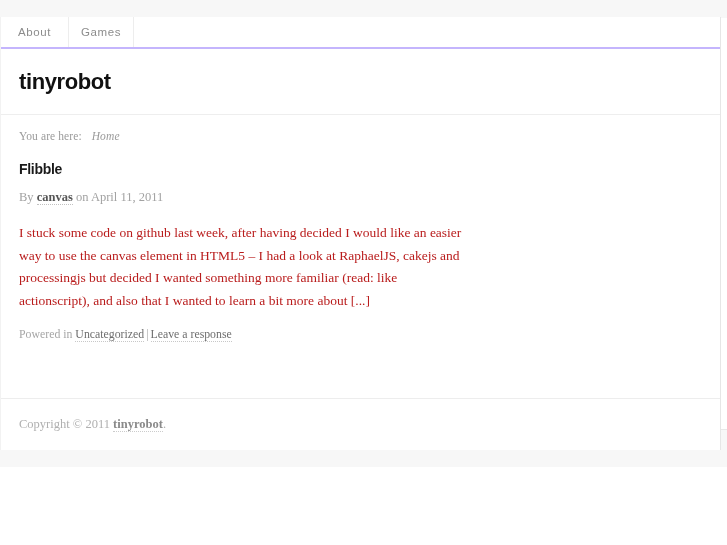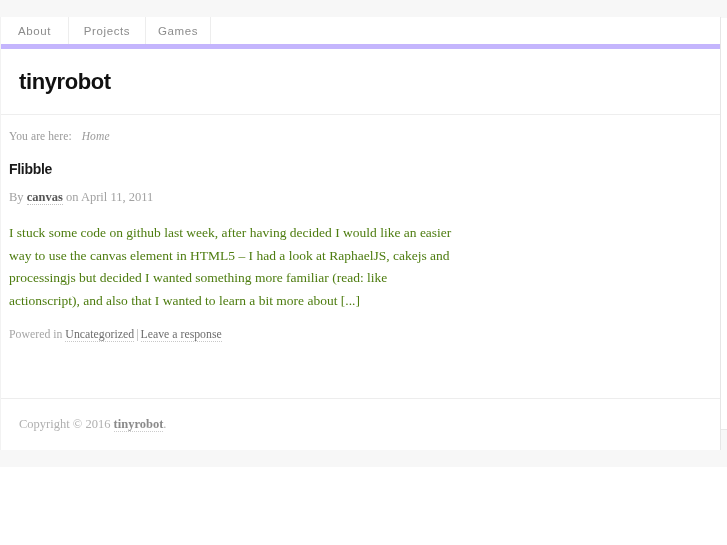--- a/index.html
+++ b/index.html
@@ -54,21 +54,21 @@
     border-left: 1px solid #f2f2f2;
     box-sizing: border-box;
   }
 
   
   .nav {
     display: flex;
     align-items: stretch;
     height: 32px;
     background: #ffffff;
-    border-bottom: 5px solid #c4b5fd;
+    border-bottom: 2px solid #c4b5fd;
     box-sizing: border-box;
   }
   .nav-item {
     display: flex;
     align-items: center;
     justify-content: center;
     height: 100%;
     box-sizing: border-box;
     border-right: 1px solid #ededed;
     font-family: "Liberation Sans", sans-serif;
@@ -103,21 +103,21 @@
     font-size: 22px;
     font-weight: bold;
     letter-spacing: -0.4px;
     color: #111111;
     margin: 0;
     cursor: pointer;
   }
 
   
   .content {
-    padding: 0 8px;
+    padding: 0 18px;
     box-sizing: border-box;
     background: #ffffff;
     min-height: 246px;
   }
 
   .breadcrumb {
     padding-top: 15px;
     font-size: 11.5px;
     color: #9a9a9a;
     letter-spacing: 0.1px;
@@ -148,21 +148,21 @@
     color: #555555;
     font-weight: bold;
     border-bottom: 1px dotted #c2c2c2;
     cursor: pointer;
   }
 
   .post-excerpt {
     margin-top: 17px;
     font-size: 13.5px;
     line-height: 22.5px;
-    color: #4d7c0f;
+    color: #b91c1c;
     max-width: 448px;
   }
 
   .post-footer {
     margin-top: 15px;
     font-size: 11.8px;
     color: #a6a6a6;
   }
   .post-footer .tax-link {
     color: #6e6e6e;
@@ -201,23 +201,20 @@
 <div class="page-wrap">
 
   <div class="top-strip"></div>
   <div class="bottom-strip"></div>
 
   <div class="site">
 
     <nav class="nav">
       <div class="nav-item w-about">
         <span>About</span>
-      </div>
-      <div class="nav-item w-projects">
-        <span>Projects</span>
       </div>
       <div class="nav-item w-games">
         <span>Games</span>
       </div>
       <div class="nav-filler"></div>
     </nav>
 
     <header class="branding">
       <h1 class="site-title">tinyrobot</h1>
     </header>
@@ -246,19 +243,19 @@
           <span>Powered in</span>
           <span class="tax-link">Uncategorized</span><span class="sep">|</span><span class="tax-link">Leave a response</span>
         </div>
 
       </article>
 
     </main>
 
     <footer class="site-footer">
       <div>
-        <span>Copyright © 2016</span>
+        <span>Copyright © 2011</span>
         <span class="footer-link">tinyrobot</span><span>.</span>
       </div>
     </footer>
 
   </div>
 </div>
 
 </body></html>

